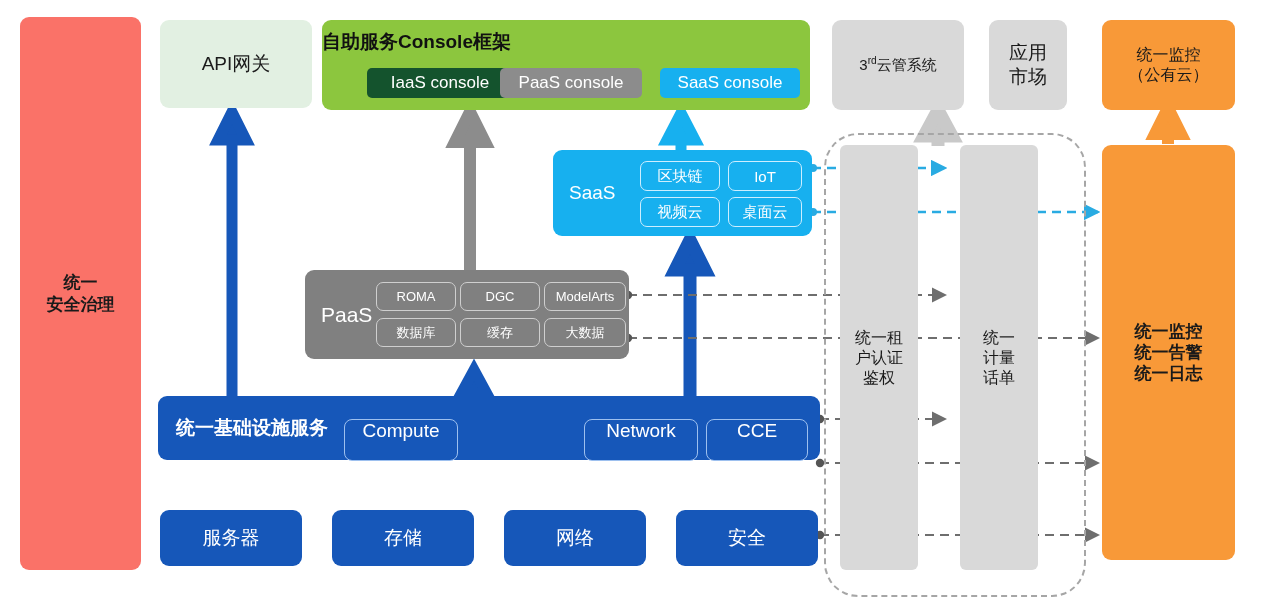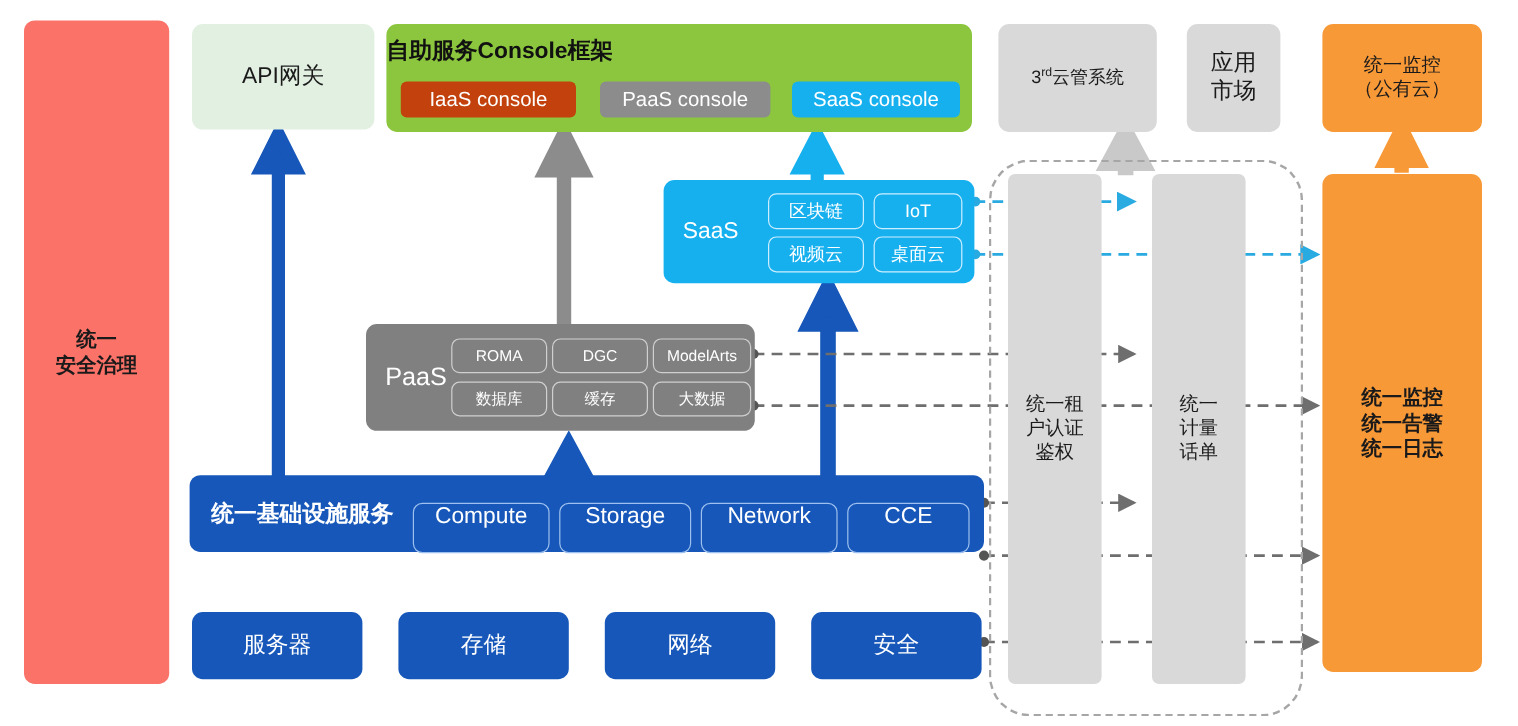--- a/index.html
+++ b/index.html
@@ -11,21 +11,21 @@
   .red-pillar{background:#fa7268;border-radius:9px;color:#1a1a1a;font-size:17px;font-weight:600;}
 
   
   .api-gw{background:#e2f0e2;border-radius:9px;color:#1a1a1a;font-size:19px;}
 
   
   .console-frame{background:#8cc63e;border-radius:9px;}
   .console-title{position:absolute;left:0;right:0;top:9px;text-align:left;font-size:19px;color:#111;font-weight:600;}
   .chip{position:absolute;border-radius:5px;display:flex;align-items:center;justify-content:center;
         color:#fff;font-size:17px;font-weight:500;}
-  .chip-iaas{background:#c2410c;}
+  .chip-iaas{background:#14532d;margin-left:33px;}
   .chip-paas{background:#8c8c8c;}
   .chip-saas{background:#17b0ef;}
 
   
   .saas-block{background:#17b0ef;border-radius:9px;}
   .saas-label{position:absolute;left:16px;top:50%;transform:translateY(-50%);color:#fff;font-size:19px;}
   .saas-pill{position:absolute;border:1.6px solid #cdeeff;border-radius:7px;color:#fff;font-size:15px;
              display:flex;align-items:center;justify-content:center;background:transparent;}
 
   
@@ -186,23 +186,20 @@
     <div class="paas-pill" style="left:239px;top:48px;width:80px;height:27px;">
       <span>大数据</span>
     </div>
   </div>
 
   <div class="infra-bar" style="position:absolute;left:158px;top:396px;width:662px;height:64px;">
     <div class="infra-label">统一基础设施服务</div>
     <div class="infra-pill" style="left:186px;top:23px;width:112px;height:40px;">
       <span>Compute</span>
     </div>
-    <div class="infra-pill" style="left:308px;top:23px;width:108px;height:40px;">
-      <span>Storage</span>
-    </div>
     <div class="infra-pill" style="left:548px;top:23px;width:100px;height:40px;">
       <span>CCE</span>
     </div>
     <div class="infra-pill" style="left:426px;top:23px;width:112px;height:40px;">
       <span>Network</span>
     </div>
   </div>
 
   <div class="box blue-card" style="left:160px;top:510px;width:142px;height:56px;">
     <span>服务器</span>

